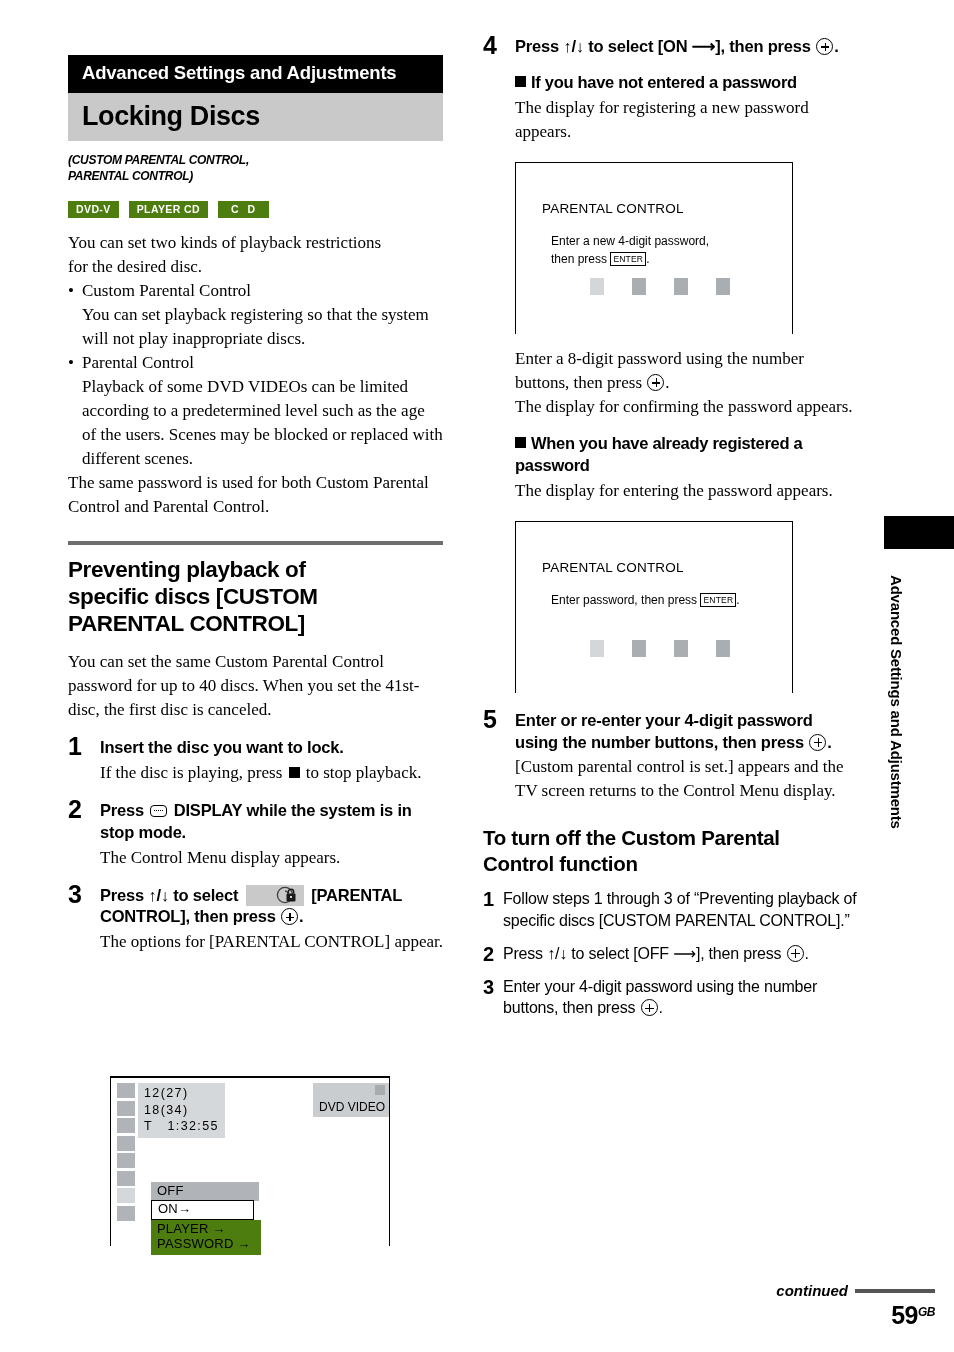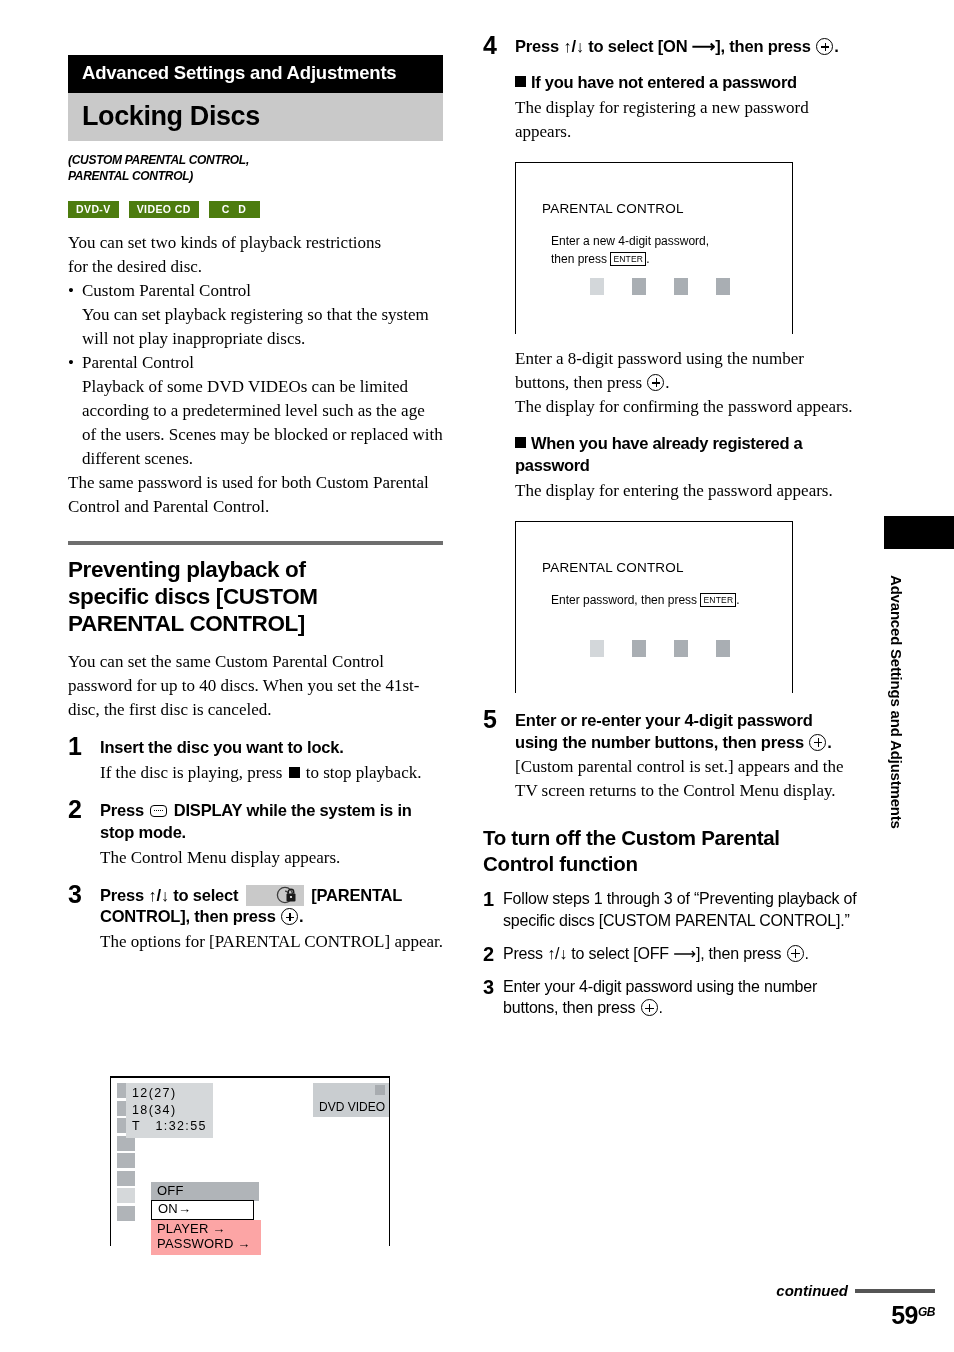--- a/index.html
+++ b/index.html
@@ -255,21 +255,21 @@
     border-top: 2px solid #000;
     border-right: 1.6px solid #000;
     border-left: 1.6px solid #000;
     background: #fff;
     font-family: "Liberation Sans", sans-serif;
   }
   .osd-railcol { position: absolute; left: 6px; top: 5px; width: 18px; }
   .osd-rail { width: 18px; height: 15px; background: #b0b4b8; margin-bottom: 2.5px; }
   .osd-rail.lite { background: #d5d8da; }
   .osd-info {
-    position: absolute; left: 15px; top: 5px;
+    position: absolute; left: 27px; top: 5px;
     background: #d5d8da;
     padding: 2px 6px 3px 6px;
     font-size: 12.5px;
     line-height: 1.32;
     letter-spacing: 1.4px;
     white-space: pre;
   }
   .osd-disc {
     position: absolute; right: 0px; top: 5px;
     background: #c9cdd0;
@@ -292,21 +292,21 @@
     padding: 2px 0 2px 6px;
   }
   .osd-on {
     top: 122px; width: 103px;
     background: #ffffff;
     border: 1.4px solid #000;
     padding: 1px 0 2px 6px;
   }
   .osd-rest {
     top: 142px; width: 110px;
-    background: #fca5a5;
+    background: #4d7c0f;
     padding: 2px 0 3px 6px;
   }
 
   
   .side-tab {
     position: absolute;
     left: 884px; top: 516px;
     width: 70px; height: 33px;
     background: #000;
   }
@@ -351,21 +351,21 @@
   <div class="chapter-band">Advanced Settings and Adjustments</div>
   <div class="title-band">Locking Discs</div>
 
   <div class="subtitle">
     <div>(CUSTOM PARENTAL CONTROL,</div>
     <div>PARENTAL CONTROL)</div>
   </div>
 
   <div class="badges">
     <span class="badge">DVD-V</span>
-    <span class="badge">VIDEO CD</span>
+    <span class="badge">PLAYER CD</span>
     <span class="badge cd">C D</span>
   </div>
 
   <div class="body-text">
     <p>You can set two kinds of playback restrictions</p>
     <p>for the desired disc.</p>
 
     <div class="bullet">
       <span class="dot">•</span>
       <span>Custom Parental Control</span>

